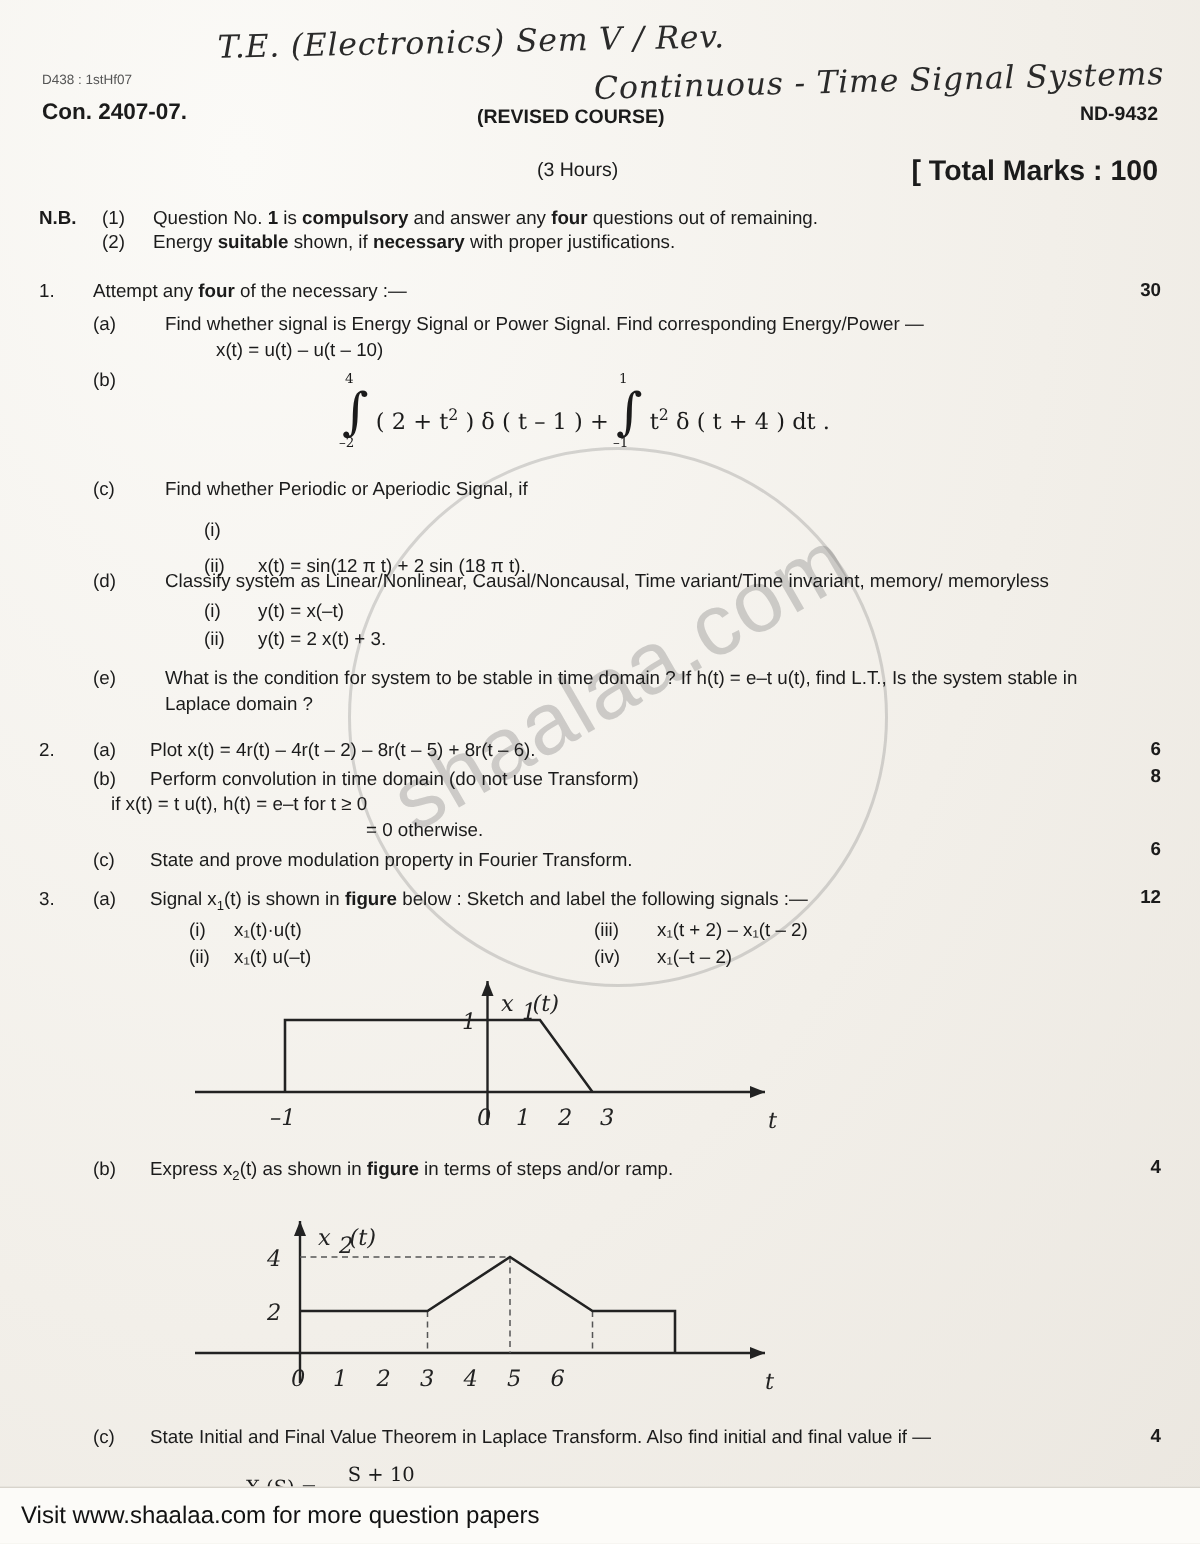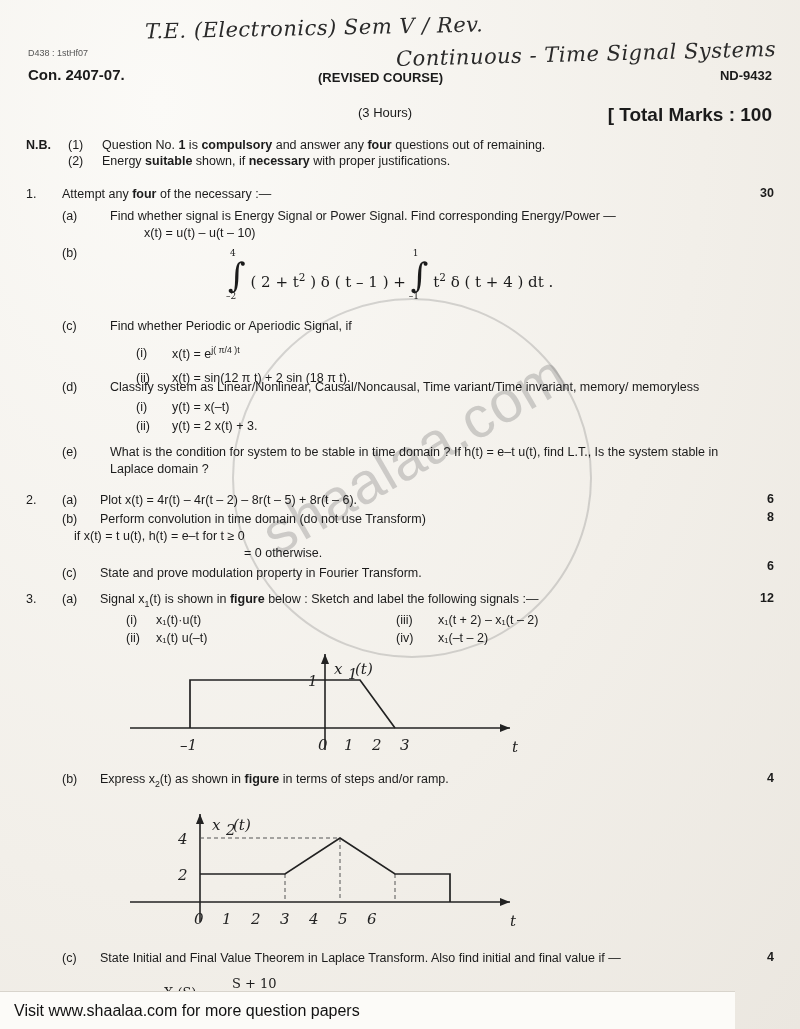--- a/index.html
+++ b/index.html
@@ -151,21 +151,21 @@
     top: 258px;
     font-family: "DejaVu Serif", serif;
     font-size: 15px;
   }
   sub { font-size: 0.7em; }
   sup { font-size: 0.7em; }
   .footer-bar {
     position: absolute;
     left: 0;
     bottom: 0;
-    width: 735px;
+    width: 800px;
     height: 38px;
     background: #fcfbf8;
     border-top: 1px solid #d8d4cc;
     display: flex;
     align-items: center;
     padding-left: 14px;
     box-sizing: border-box;
     font-size: 16px;
     color: #111;
   }
@@ -254,23 +254,20 @@
 
   <div class="q body-text" style="left:26px; top:318px;">
     <div class="qrow">
       <div class="qnum"></div>
       <div class="qsub" style="width:48px;">(c)</div>
       <div class="qtxt">Find whether Periodic or Aperiodic Signal, if</div>
     </div>
     <div class="qrow" style="margin-top:10px;">
       <div style="width:110px;"></div>
       <div style="width:36px;">(i)</div>
-      <div class="qtxt">
-        <span>x(t) =  e</span><sup>j( π/4 )t</sup>
-      </div>
     </div>
     <div class="qrow" style="margin-top:7px;">
       <div style="width:110px;"></div>
       <div style="width:36px;">(ii)</div>
       <div class="qtxt">x(t) = sin(12 π t) + 2 sin (18 π t).</div>
     </div>
   </div>
 
   <div class="q body-text" style="left:26px; top:379px;">
     <div class="qrow">

